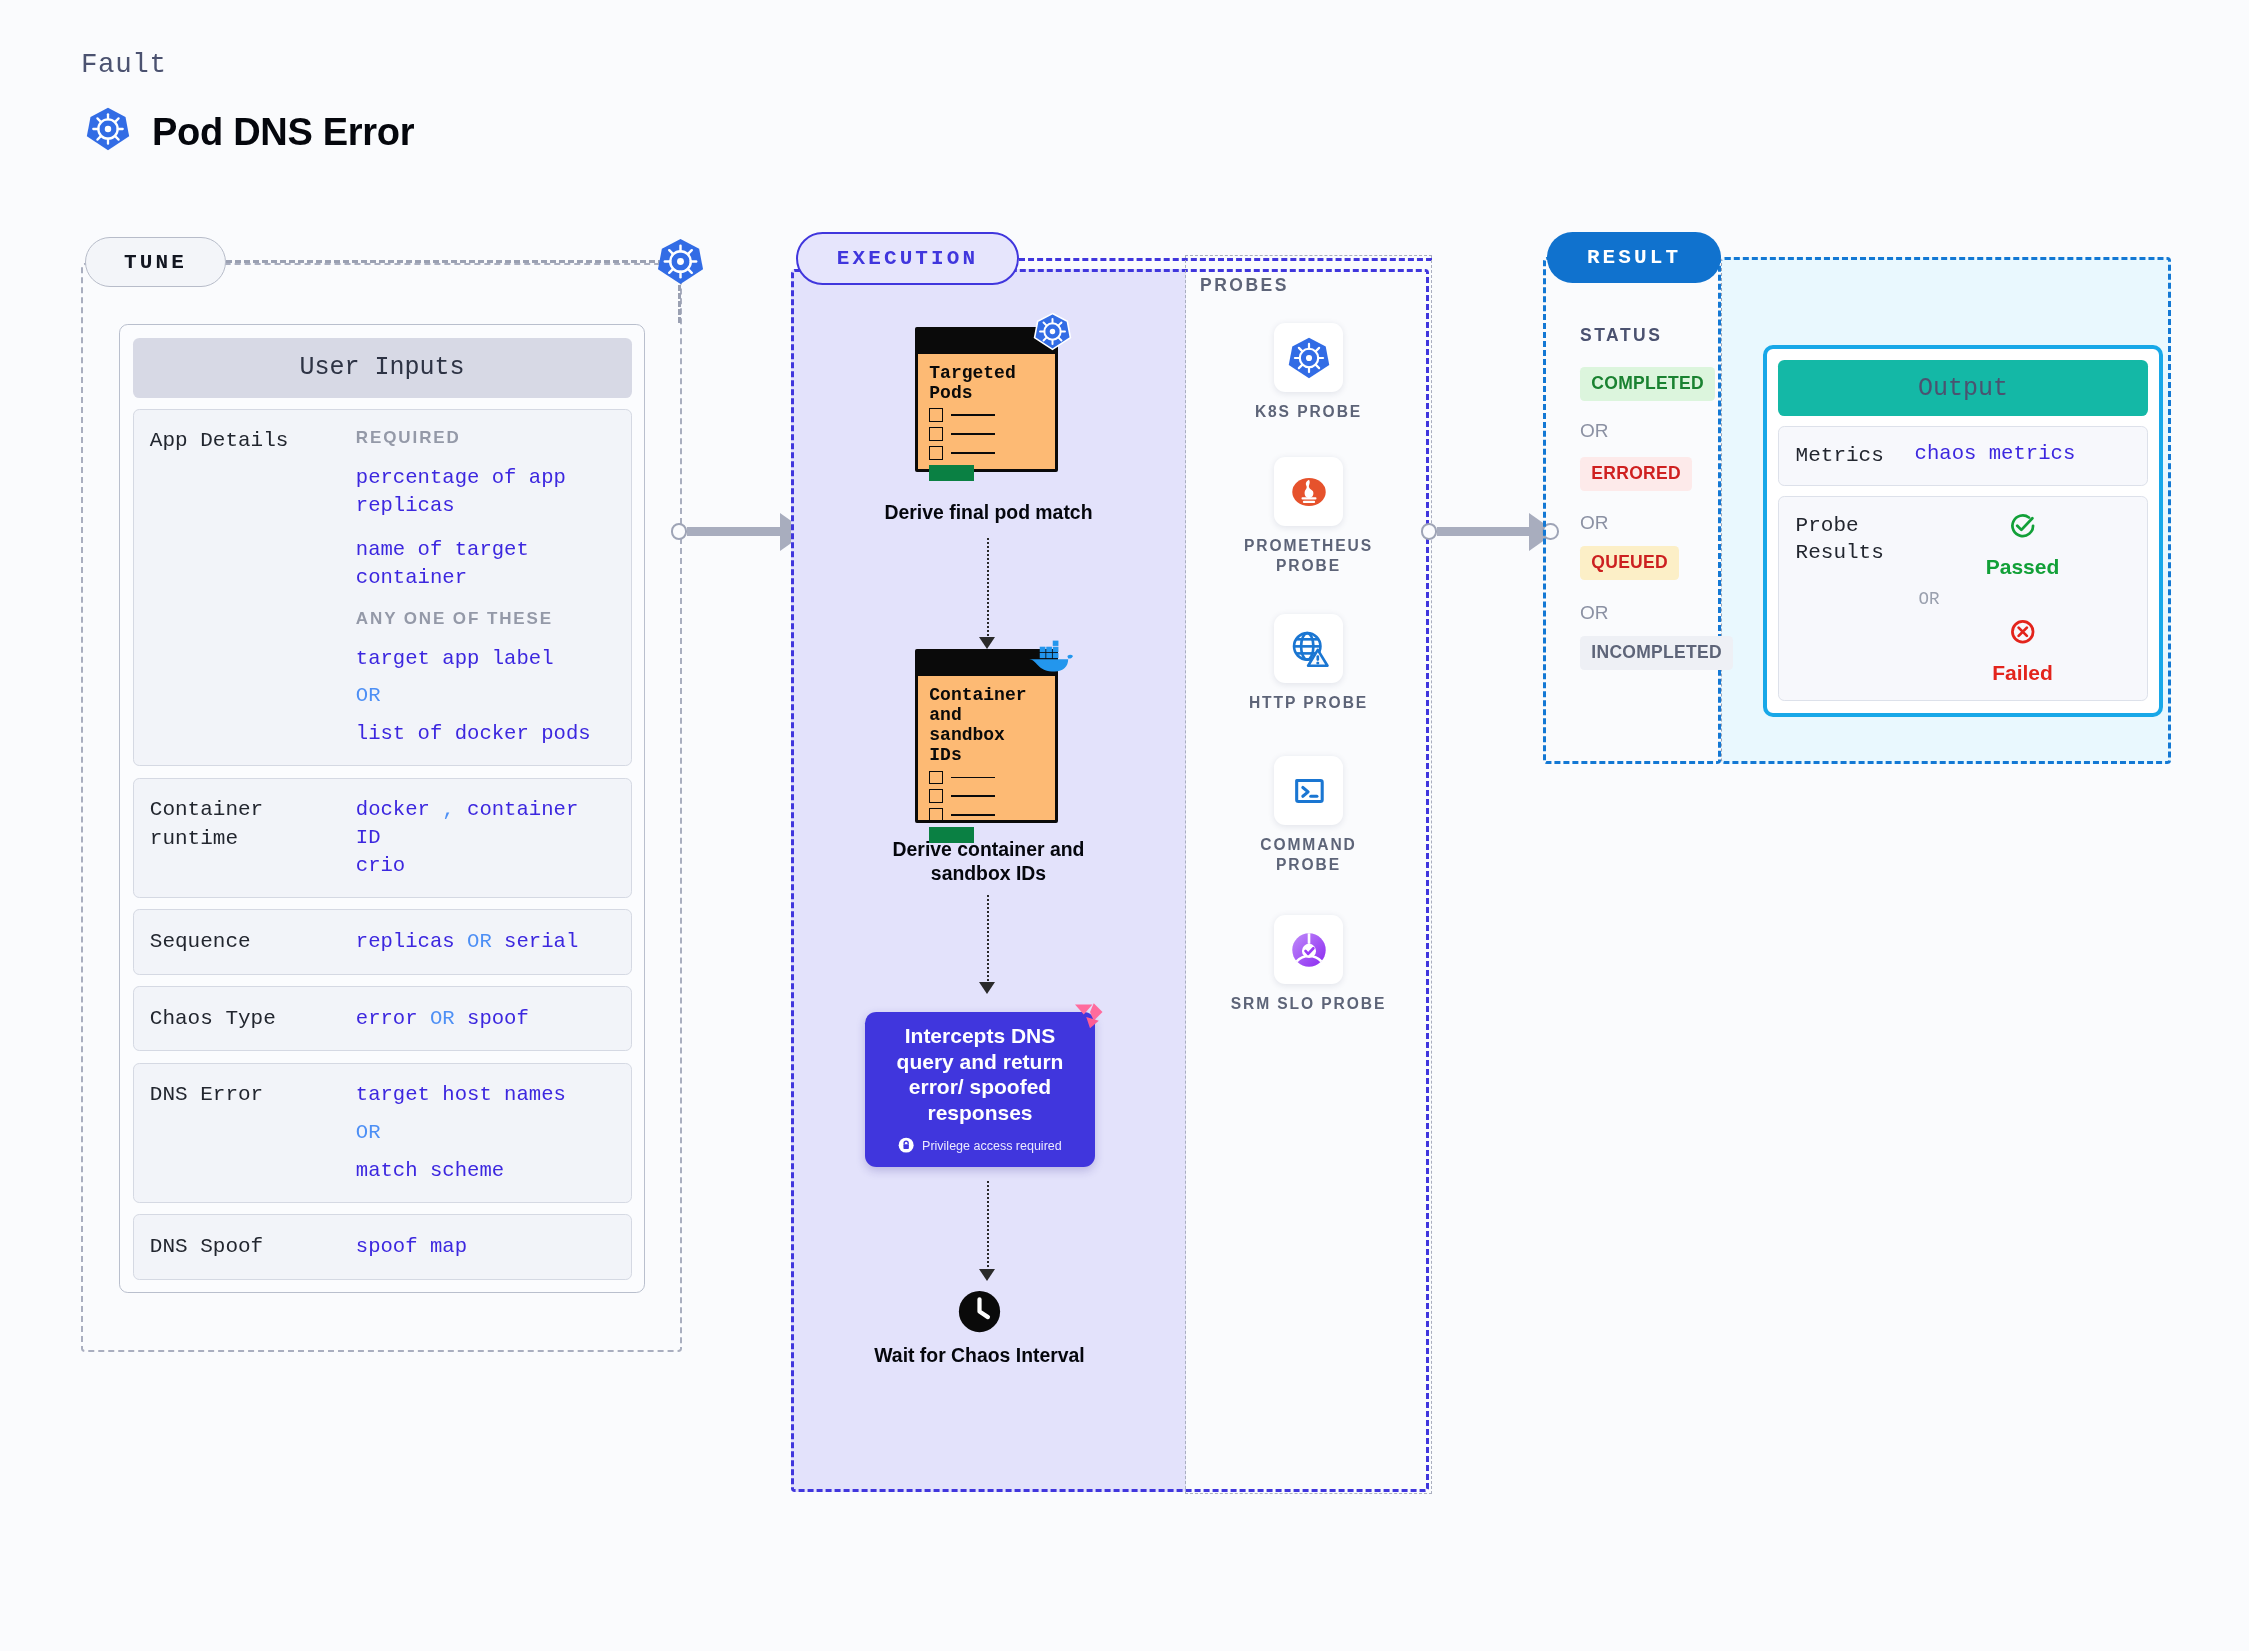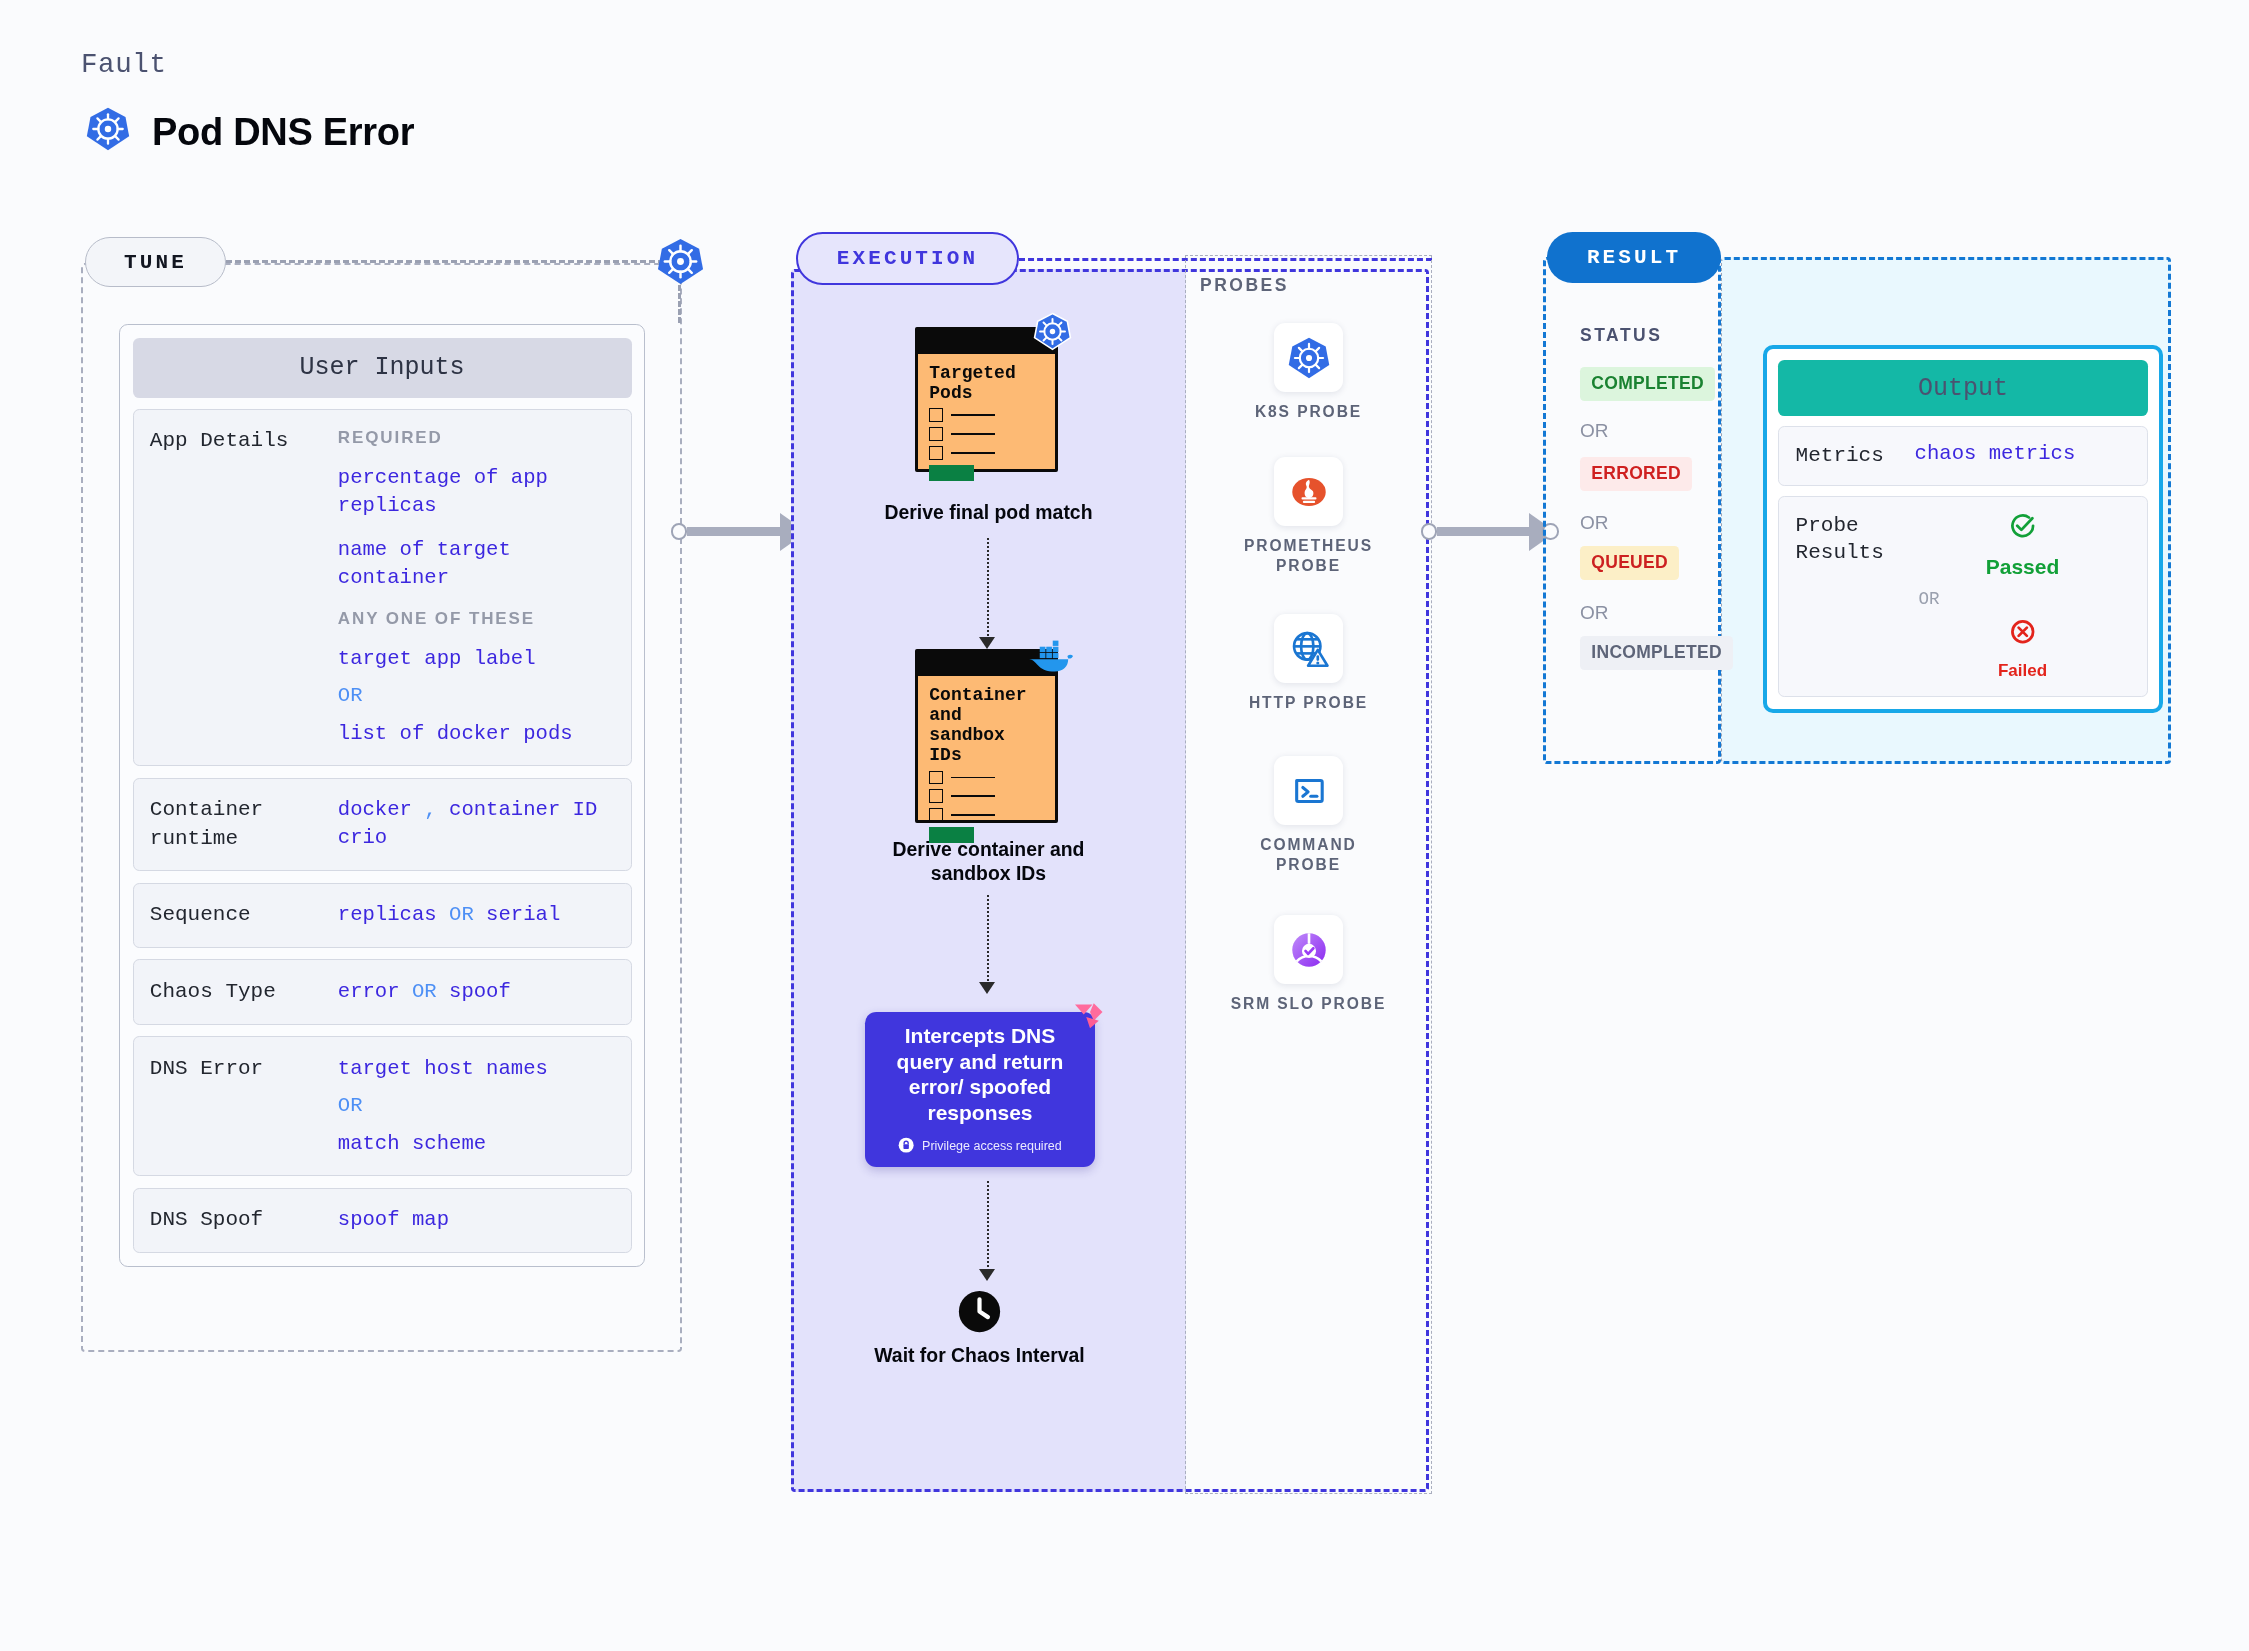--- a/index.html
+++ b/index.html
@@ -45,21 +45,21 @@
     background:#fbfcfe;border:1.9px solid #b9bfcd;border-radius:8.8px;
     padding:12.5px;box-sizing:border-box;
   }
   #ui-title{
     height:60px;background:#d7d9e5;border-radius:6.3px;
     display:flex;align-items:center;justify-content:center;
     font-family:"Liberation Mono", monospace;font-size:25px;color:#2d3344;
   }
   .ui-row{
     margin-top:11.3px;background:#f2f4f9;border:1.3px solid #d5d9e3;border-radius:6.3px;
-    display:flex;padding:17.5px 16.3px;box-sizing:border-box;
+    display:flex;padding:17.5px 16.3px;box-sizing:border-box;gap:18px;
   }
   .ui-label{
     width:188px;flex:none;font-family:"Liberation Mono", monospace;
     font-size:21px;color:#22262f;line-height:1.35;
   }
   .ui-vals{flex:1;font-family:"Liberation Mono", monospace;font-size:20.6px;line-height:1.35;}
   .req-tag{color:#9499a8;font-size:17px;letter-spacing:1.9px;display:block;margin-bottom:13.8px;
            font-family:"Liberation Sans",sans-serif;font-weight:600;}
   .val{color:#3c27df;display:block;}
   .val-inline{color:#3c27df;}
@@ -143,21 +143,21 @@
   #out-title{height:56px;background:#14b8a6;border-radius:6.3px;
              display:flex;align-items:center;justify-content:center;
              font-family:"Liberation Mono", monospace;font-size:25px;color:#4b5270;}
   .out-row{margin-top:10px;background:#f7f8fc;border:1.3px solid #dde1ea;border-radius:6.3px;
            display:flex;padding:15px 16.3px;box-sizing:border-box;}
   .out-label{width:119px;flex:none;font-family:"Liberation Mono", monospace;font-size:21px;
              color:#22262f;line-height:1.3;}
   .out-vals{flex:1;font-family:"Liberation Mono", monospace;font-size:20.6px;}
   .pr-line{display:flex;align-items:center;gap:10px;flex-direction:column;}
   .pr-pass{color:#12a038;font-size:21px;font-weight:bold;font-family:"Liberation Sans",sans-serif;}
-  .pr-fail{color:#e3241c;font-size:17px;font-weight:bold;font-family:"Liberation Sans",sans-serif;}
+  .pr-fail{color:#e3241c;font-size:21px;font-weight:bold;font-family:"Liberation Sans",sans-serif;}
   .pr-or{color:#9aa0ae;font-size:17.5px;margin:10px 0 8.8px 3.8px;}
 
   
   .conn{position:absolute;height:25px;display:flex;align-items:center;}
   .conn .dot{width:16.3px;height:16.3px;border-radius:50%;background:#fafbfd;
              border:2.5px solid #9ea4b6;box-sizing:border-box;flex:none;}
   .conn .bar{height:8.8px;background:#a8adbe;flex:none;}
   .conn .tip{width:0;height:0;border-top:19px solid transparent;
              border-bottom:19px solid transparent;border-left:27.5px solid #a8adbe;flex:none;
              margin-left:-1.3px;margin-right:-13.8px;}

